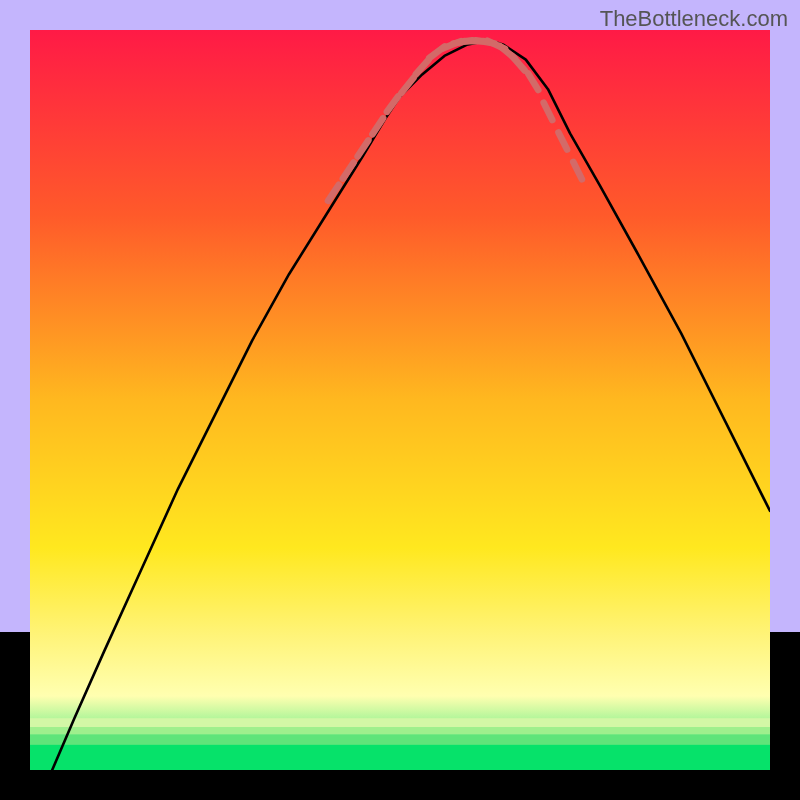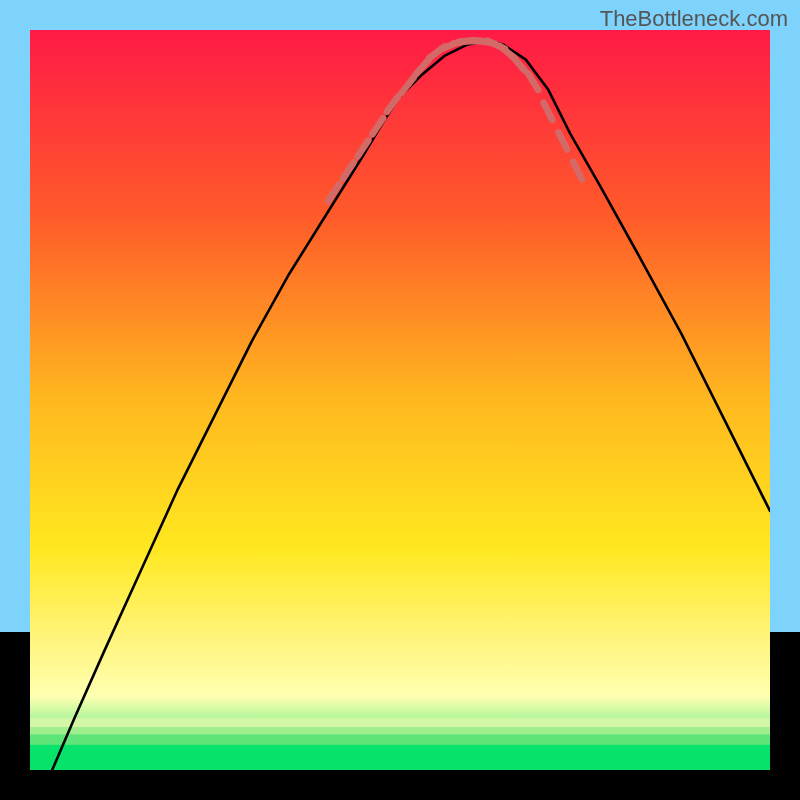--- a/index.html
+++ b/index.html
@@ -1,21 +1,21 @@
 <!DOCTYPE html>
 <html><head>
 <meta charset="utf-8">
 <style>
   * { margin: 0; padding: 0; box-sizing: border-box; }
   html, body { width: 800px; height: 800px; overflow: hidden; background: #000; }
   .frame {
     position: relative;
     width: 800px;
     height: 632px;
-    background: #7dd3fc;
+    background: #c4b5fd;
   }
   .watermark {
     position: absolute;
     top: 6px;
     right: 12px;
     font-family: Arial, Helvetica, sans-serif;
     font-size: 22px;
     color: #555;
     font-weight: 500;
     z-index: 50;

